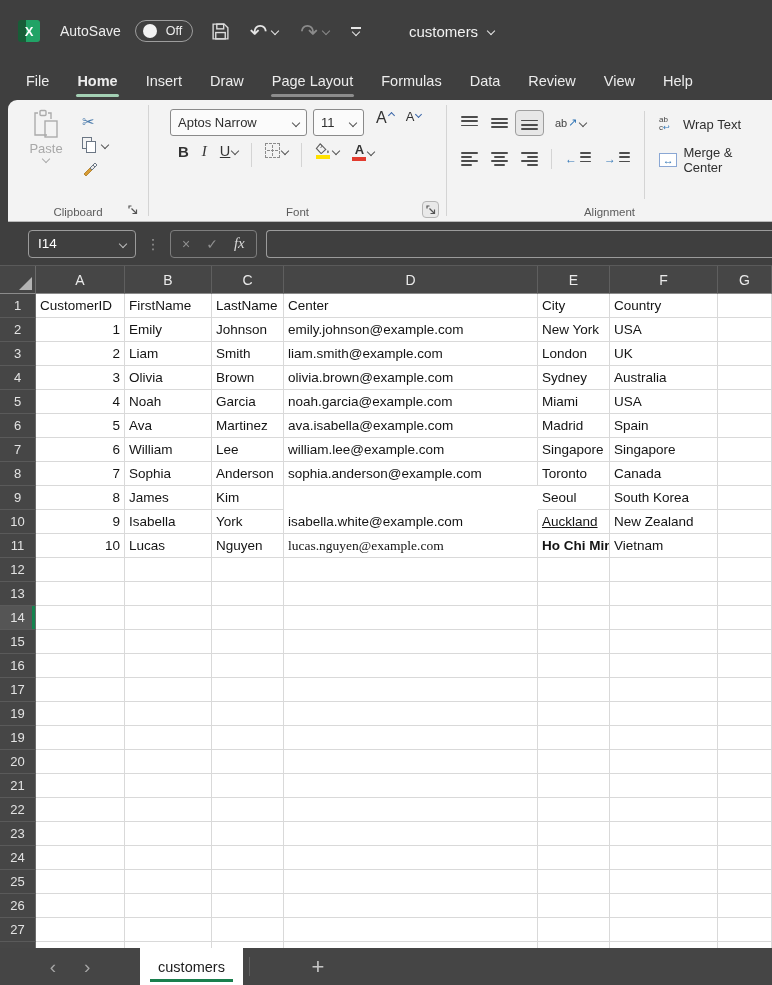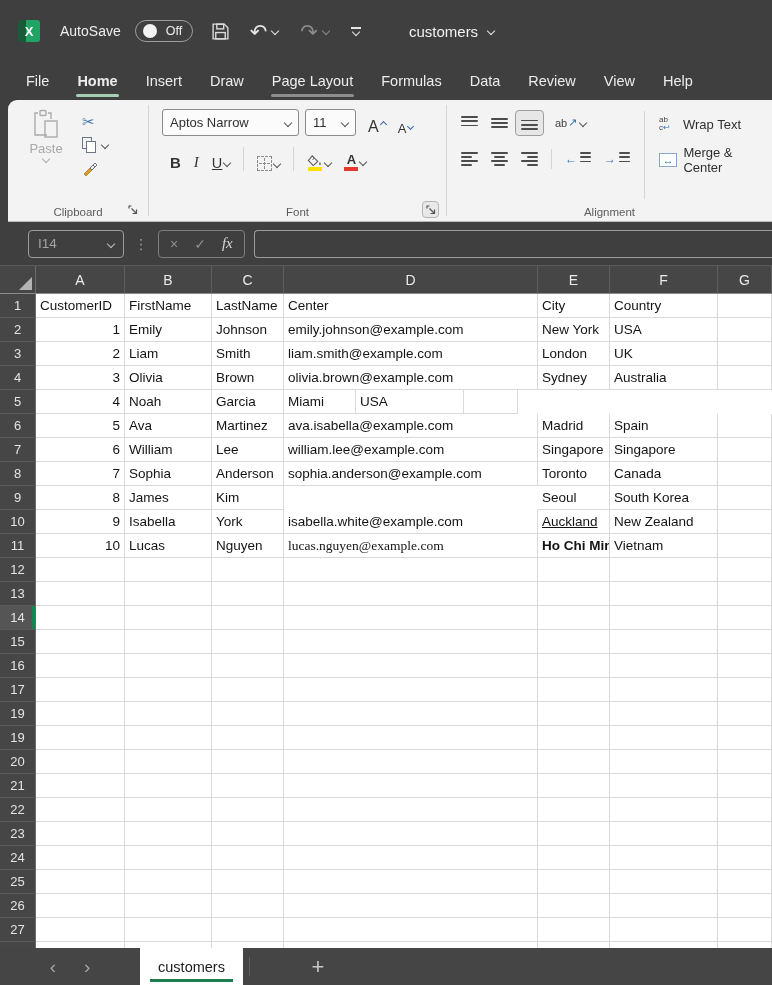--- a/index.html
+++ b/index.html
@@ -47,21 +47,21 @@
   .paste-btn{display:flex;flex-direction:column;align-items:center;gap:2px;width:52px;color:#a8a8a8;font-size:13px;}
   .clip-col{display:flex;flex-direction:column;gap:6px;padding-top:3px;}
   .clip-row{display:flex;align-items:center;gap:5px;height:18px;color:#5e7globals;}
   .cut-glyph{font-size:15px;color:#4d7dad;line-height:1;}
   .copy-ic{position:relative;width:15px;height:16px;}
   .copy-ic i{position:absolute;border:1.2px solid #6b7684;background:#f3f3f3;width:10px;height:12px;}
   .copy-ic i.b{left:4px;top:4px;background:#fff;}
   .clip-chev{color:#555;}
   
   .g-font{width:297px;display:flex;flex-direction:column;padding-left:13px;gap:7px;}
-  .frow{display:flex;align-items:flex-end;}
+  .frow{display:flex;align-items:flex-start;margin-left:8px;}
   .combo{display:flex;align-items:center;justify-content:space-between;border:1px solid #8a8a8a;border-radius:3px;background:#fbfbfb;height:27px;padding:0 7px;font-size:13px;color:#2f2f2f;}
   .combo .chev{color:#555;}
   .fontname{width:137px;}
   .fontsize{width:51px;margin-left:6px;}
   .fbtn{display:flex;align-items:flex-end;margin-left:12px;color:#333;}
   .bigA{font-size:16px;font-weight:normal;}
   .smallA{font-size:13px;}
   .caret-up{width:5px;height:5px;border-right:1.4px solid #3a66a8;border-bottom:1.4px solid #3a66a8;transform:rotate(-135deg);margin:0 0 9px 2px;}
   .caret-dn{width:5px;height:5px;border-right:1.4px solid #3a66a8;border-bottom:1.4px solid #3a66a8;transform:rotate(45deg);margin:0 0 7px 2px;}
   .frow2{gap:13px;padding-left:8px;height:28px;}
@@ -94,21 +94,21 @@
   .indent .bars{width:11px;}
   .indent .bars span{width:11px;}
   .al-tall-sep{width:1px;background:#d4d4d4;margin:2px 4px;}
   .al-right{display:flex;flex-direction:column;gap:8px;padding-top:1px;}
   .lbl-btn{display:flex;align-items:center;gap:6px;height:28px;font-size:13px;color:#2f2f2f;}
   .wrap-ic{display:flex;flex-direction:column;font-size:8px;line-height:8px;color:#444;width:18px;}
   .wrap-ic .ret{color:#2e74b5;}
   .merge-ic{width:19px;height:14px;border:1px solid #8aa7d4;background:#fff;color:#2e74b5;font-size:11px;line-height:12px;text-align:center;}
   
   .fxrow{position:absolute;top:222px;left:0;right:0;height:44px;display:flex;align-items:center;padding-left:28px;border-bottom:1px solid #5a5a5a;}
-  .namebox{width:96px;height:28px;border:1px solid #9b9b9b;border-radius:4px;color:#a3a3a3;font-size:13.5px;
+  .namebox{width:108px;height:28px;border:1px solid #9b9b9b;border-radius:4px;color:#ffffff;font-size:13.5px;
            display:flex;align-items:center;justify-content:space-between;padding:0 9px;}
   .namebox .chev{color:#bdbdbd;}
   .fx-dots{color:#9a9a9a;font-size:14px;margin:0 10px;}
   .fxgroup{display:flex;align-items:center;gap:16px;border:1px solid #7e7e7e;border-radius:4px;height:28px;padding:0 11px;}
   .fx-cancel,.fx-enter{color:#909090;font-size:14px;line-height:1;}
   .fx-label{font-family:"Liberation Serif",serif;font-style:italic;color:#d8d8d8;font-size:15px;}
   .fxinput{flex:1;height:28px;margin-left:9px;margin-right:-2px;background:transparent;border:1px solid #9b9b9b;
            border-radius:4px 0 0 4px;border-right:none;color:#ececec;font-size:13px;padding:0 8px;outline:none;}
   
   .grid{position:absolute;top:266px;left:0;width:772px;height:682px;background:#fff;overflow:hidden;}
@@ -444,20 +444,21 @@
         <div class="gcell" style="width: 254px;">olivia.brown@example.com</div>
         <div class="gcell" style="width: 72px;">Sydney</div>
         <div class="gcell" style="width: 108px;">Australia</div>
         <div class="gcell" style="width: 54px;"></div>
       </div>
       <div class="grow">
         <div class="rowhdr">5</div>
         <div class="gcell num" style="width: 89px;">4</div>
         <div class="gcell" style="width: 87px;">Noah</div>
         <div class="gcell" style="width: 72px;">Garcia</div>
+        <div class="gcell" style="width: 254px;">noah.garcia@example.com</div>
         <div class="gcell" style="width: 72px;">Miami</div>
         <div class="gcell" style="width: 108px;">USA</div>
         <div class="gcell" style="width: 54px;"></div>
       </div>
       <div class="grow">
         <div class="rowhdr">6</div>
         <div class="gcell num" style="width: 89px;">5</div>
         <div class="gcell" style="width: 87px;">Ava</div>
         <div class="gcell" style="width: 72px;">Martinez</div>
         <div class="gcell" style="width: 254px;">ava.isabella@example.com</div>

